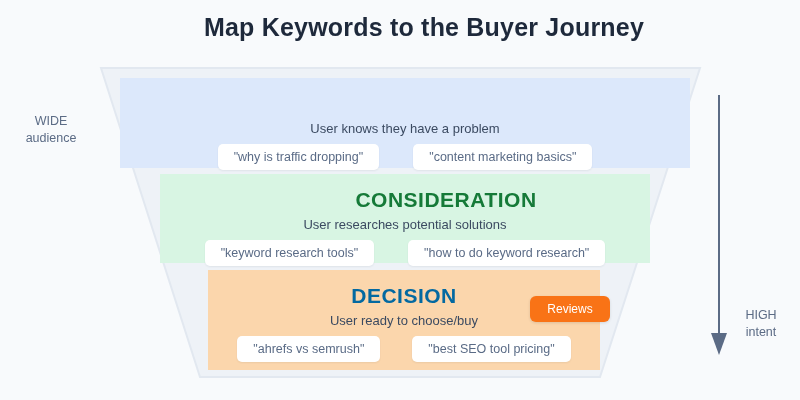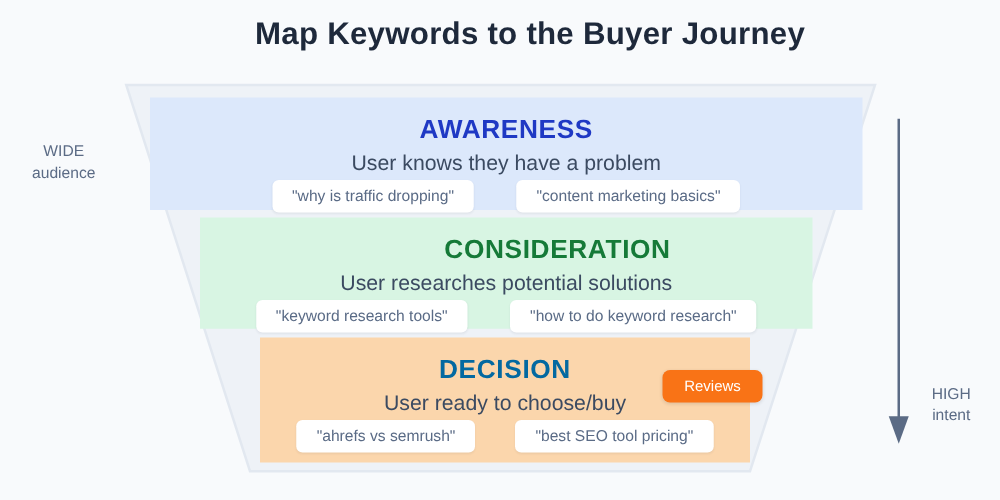--- a/index.html
+++ b/index.html
@@ -89,21 +89,21 @@
   }
   .stage-awareness .stage-name { top: 14px; color: #1f39c4; }
   .stage-consideration .stage-name { top: 14px; color: #157a38; padding-left: 41px; }
   .stage-decision .stage-name { top: 14px; color: #0369a1; }
 
   .stage-desc {
     position: absolute;
     left: 0;
     width: 100%;
     text-align: center;
-    font-size: 17px;
+    font-size: 13px;
     color: #3b4a61;
     top: 43px;
   }
 
   .chips {
     position: absolute;
     left: 0;
     width: 100%;
     display: flex;
     justify-content: center;
@@ -191,21 +191,20 @@
 <div class="canvas">
 
   <div class="title">Map Keywords to the Buyer Journey</div>
 
   <svg class="funnel-outline" viewBox="0 0 800 400" width="800" height="400">
     <polygon points="101,68 700,68 600,377 200,377" fill="#eef2f7" stroke="#e2e8f0" stroke-width="2"></polygon>
   </svg>
 
   <div class="stage stage-awareness">
     <div class="stage-inner">
-      <div class="stage-name">AWARENESS</div>
       <div class="stage-desc">User knows they have a problem</div>
       <div class="chips">
         <div class="chip">"why is traffic dropping"</div>
         <div class="chip">"content marketing basics"</div>
       </div>
     </div>
   </div>
 
   <div class="stage stage-consideration">
     <div class="stage-inner">

